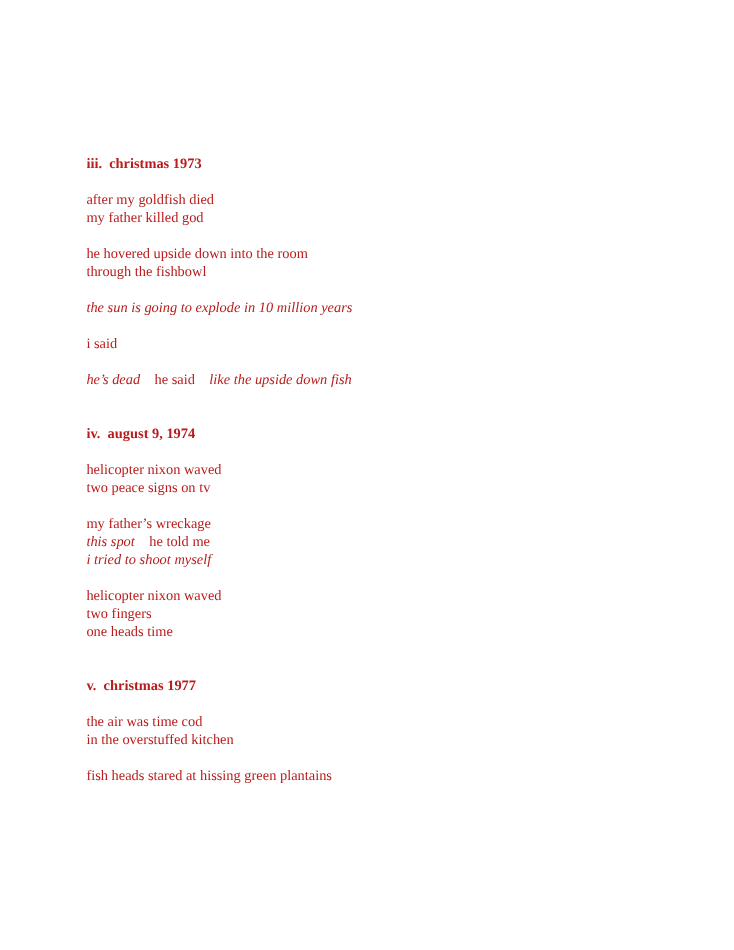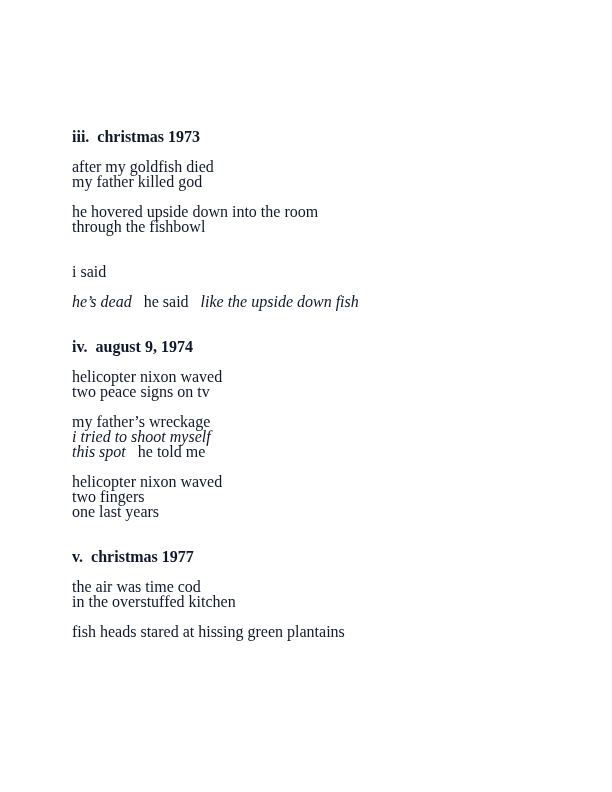--- a/index.html
+++ b/index.html
@@ -11,23 +11,23 @@
     position: relative;
     width: 612px;
     height: 792px;
     background: #ffffff;
     overflow: hidden;
   }
   .poem {
     position: absolute;
     left: 72px;
     top: 129px;
-    color: #0f172a;
+    color: #b91c1c;
     font-family: "Liberation Serif", "DejaVu Serif", serif;
-    font-size: 16px;
+    font-size: 12px;
     line-height: 15px;
   }
   .line {
     min-height: 15px;
     white-space: pre;
   }
   .line.h {
     font-weight: bold;
   }
   .seg.i {
@@ -47,38 +47,39 @@
 <div class="page">
   <div class="poem" id="poem">
       <div class="line h">iii.  christmas 1973</div>
       <div class="line"></div>
       <div class="line"><span class="seg r">after my goldfish died</span></div>
       <div class="line"><span class="seg r">my father killed god</span></div>
       <div class="line"></div>
       <div class="line"><span class="seg r">he hovered upside down into the room</span></div>
       <div class="line"><span class="seg r">through the fishbowl</span></div>
       <div class="line"></div>
+      <div class="line"><span class="seg i">the sun is going to explode in 10 million years</span></div>
       <div class="line"></div>
       <div class="line"><span class="seg r">i said</span></div>
       <div class="line"></div>
       <div class="line"><span class="seg i">he’s dead</span><span class="gap"></span><span class="seg r">he said</span><span class="gap"></span><span class="seg i">like the upside down fish</span></div>
       <div class="line"></div>
       <div class="line"></div>
       <div class="line h">iv.  august 9, 1974</div>
       <div class="line"></div>
       <div class="line"><span class="seg r">helicopter nixon waved</span></div>
       <div class="line"><span class="seg r">two peace signs on tv</span></div>
       <div class="line"></div>
       <div class="line"><span class="seg r">my father’s wreckage</span></div>
+      <div class="line"><span class="seg i">this spot</span><span class="gap"></span><span class="seg r">he told me</span></div>
       <div class="line"><span class="seg i">i tried to shoot myself</span></div>
-      <div class="line"><span class="seg i">this spot</span><span class="gap"></span><span class="seg r">he told me</span></div>
       <div class="line"></div>
       <div class="line"><span class="seg r">helicopter nixon waved</span></div>
       <div class="line"><span class="seg r">two fingers</span></div>
-      <div class="line"><span class="seg r">one last years</span></div>
+      <div class="line"><span class="seg r">one heads time</span></div>
       <div class="line"></div>
       <div class="line"></div>
       <div class="line h">v.  christmas 1977</div>
       <div class="line"></div>
       <div class="line"><span class="seg r">the air was time cod</span></div>
       <div class="line"><span class="seg r">in the overstuffed kitchen</span></div>
       <div class="line"></div>
       <div class="line"><span class="seg r">fish heads stared at hissing green plantains</span></div>
     </div>
 </div>

